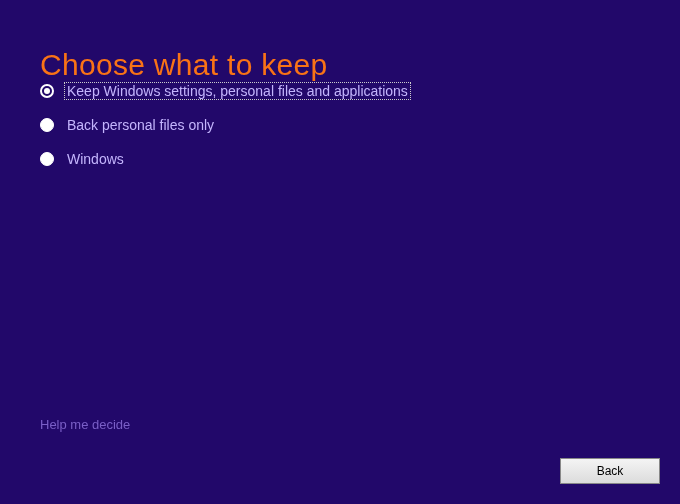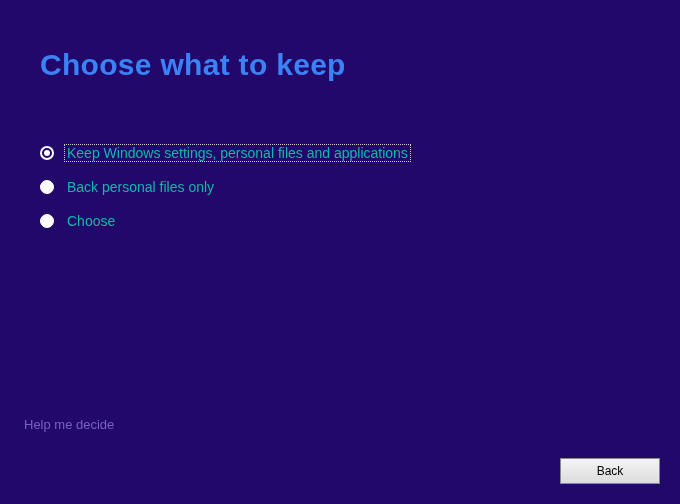--- a/index.html
+++ b/index.html
@@ -14,23 +14,22 @@
       font-family: "Segoe UI", Arial, sans-serif;
       color: #ffffff;
       position: relative;
       overflow: hidden;
     }
     .content {
       padding: 48px 40px 0 40px;
     }
     .page-title {
       font-size: 30px;
-      font-weight: 700;
-      color: #3b82f6;
-      margin-bottom: 62px;
+      font-weight: 400;
+      color: #f97316;
       letter-spacing: 0.3px;
     }
     .radio-group {
       display: flex;
       flex-direction: column;
       gap: 16px;
     }
     .radio-option {
       display: flex;
       align-items: center;
@@ -54,31 +53,31 @@
     }
     .radio-button.selected::after {
       content: "";
       width: 6px;
       height: 6px;
       border-radius: 50%;
       background-color: #ffffff;
     }
     .radio-label {
       font-size: 14px;
-      color: #14b8a6;
+      color: #c4b5fd;
       display: inline-block;
       padding: 1px 3px;
     }
     .radio-label.focused {
       border: 1px dotted #cccccc;
       padding: 0 2px;
     }
     .help-link {
       position: absolute;
-      left: 24px;
+      left: 40px;
       bottom: 72px;
       font-size: 13px;
       color: #7a5fc7;
       cursor: pointer;
       text-align: center;
     }
     .button-bar {
       position: absolute;
       bottom: 20px;
       right: 20px;
@@ -110,21 +109,21 @@
     <label class="radio-option">
       <span class="radio-button selected"></span>
       <span class="radio-label focused">Keep Windows settings, personal files and applications</span>
     </label>
     <label class="radio-option">
       <span class="radio-button"></span>
       <span class="radio-label">Back personal files only</span>
     </label>
     <label class="radio-option">
       <span class="radio-button"></span>
-      <span class="radio-label">Choose</span>
+      <span class="radio-label">Windows</span>
     </label>
   </div>
 </div>
 
 <a class="help-link">Help me decide</a>
 
 <div class="button-bar">
   <button class="btn">Back</button>
 </div>
 

